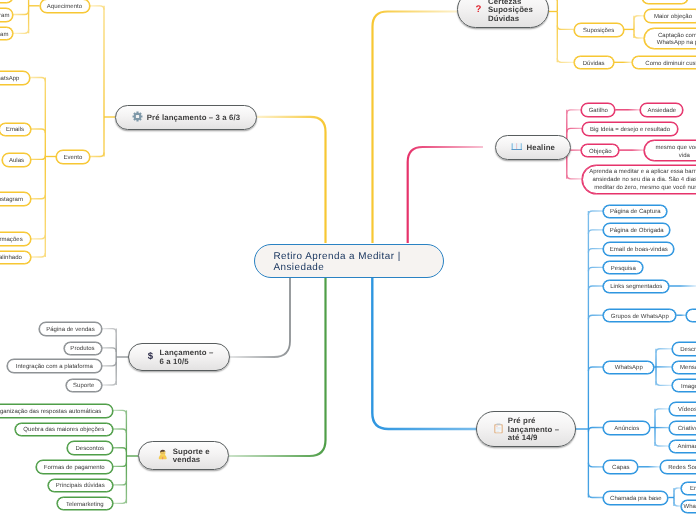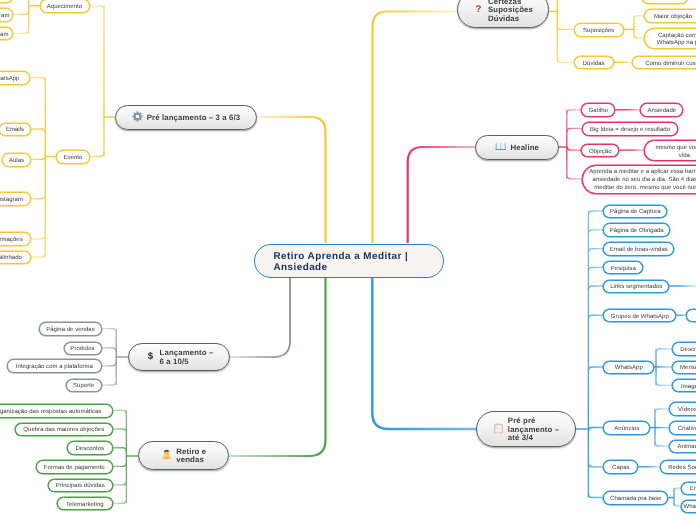--- a/index.html
+++ b/index.html
@@ -8,21 +8,21 @@
        font-family:"Liberation Sans",sans-serif;
        -webkit-font-smoothing:antialiased;
        text-rendering:geometricPrecision;}
   #stage{position:relative;width:696px;height:520px;overflow:hidden;background:#fff;}
   svg.links{position:absolute;left:0;top:0;width:696px;height:520px;}
 
   .node{position:absolute;box-sizing:border-box;display:flex;align-items:center;
         justify-content:center;white-space:pre;border-radius:999px;}
 
   .central{border:1.3px solid #2a82c3;background:#f6f3f1;
-           color:#15325c;font-weight:bold;font-size:9.9px;line-height:10.6px;
+           color:#15325c;font-weight:normal;font-size:9.9px;line-height:10.6px;
            letter-spacing:.47px;justify-content:flex-start;padding-left:18px;}
   .central > span{display:block;transform:translateY(1.6px);}
 
   .topic{border:1.2px solid #585d5e;
          background:linear-gradient(180deg,#fdfdfd 0%,#f4f3f3 45%,#e3e2e2 100%);
          color:#3d3d3d;font-weight:bold;font-size:7.8px;line-height:8.5px;
          letter-spacing:.12px;
          box-shadow:0 1.2px 1.4px rgba(0,0,0,.33);}
   .topic .ico{display:inline-block;line-height:1;margin-right:4px;flex:0 0 auto;}
   .topic .txt{display:block;transform:translateY(1px);}
@@ -480,56 +480,56 @@
       <div class="node central" style="left: 254.4px; top: 244.2px; width: 189.6px; height: 33.8px;"><span>Retiro Aprenda a Meditar |
 Ansiedade</span></div>
       <div class="node topic" style="left: 115px; top: 105px; width: 142px; height: 24.7px;"><span class="ico"><svg viewBox="0 0 32 32" width="11" height="11">
             <path fill="#7e98a8" fill-rule="evenodd" d="M12.78 5.48 L12.80 1.55 L19.20 1.55 L19.22 5.48 A11 11 0 0 1 21.16 6.29 L23.95 3.52 L28.48 8.05 L25.71 10.84 A11 11 0 0 1 26.52 12.78 L30.45 12.80 L30.45 19.20 L26.52 19.22 A11 11 0 0 1 25.71 21.16 L28.48 23.95 L23.95 28.48 L21.16 25.71 A11 11 0 0 1 19.22 26.52 L19.20 30.45 L12.80 30.45 L12.78 26.52 A11 11 0 0 1 10.84 25.71 L8.05 28.48 L3.52 23.95 L6.29 21.16 A11 11 0 0 1 5.48 19.22 L1.55 19.20 L1.55 12.80 L5.48 12.78 A11 11 0 0 1 6.29 10.84 L3.52 8.05 L8.05 3.52 L10.84 6.29 A11 11 0 0 1 12.78 5.48 Z M11.3 13.1 a1.8 1.8 0 0 1 1.8-1.8 h5.8 a1.8 1.8 0 0 1 1.8 1.8 v5.8 a1.8 1.8 0 0 1-1.8 1.8 h-5.8 a1.8 1.8 0 0 1-1.8-1.8 Z"></path>
           </svg></span><span class="txt">Pré lançamento – 3 a 6/3</span></div>
       <div class="node topic" style="left: 457px; top: -8.6px; width: 92px; height: 36.2px;"><span class="ico"><svg viewBox="0 0 24 24" width="11" height="11">
             <text x="12" y="19" font-family="Liberation Sans,sans-serif" font-size="21" font-weight="bold" fill="#e0202a" text-anchor="middle">?</text>
           </svg></span><span class="txt">Certezas
 Suposições
 Dúvidas</span></div>
-      <div class="node topic" style="left: 475px; top: 135px; width: 84px; height: 24.7px;"><span class="ico"><svg viewBox="0 0 24 18" width="11.5" height="9">
+      <div class="node topic" style="left: 495px; top: 135px; width: 76px; height: 24.7px;"><span class="ico"><svg viewBox="0 0 24 18" width="11.5" height="9">
             <rect x="1" y="2.3" width="3.3" height="12.5" fill="#9ac8e4"></rect>
             <rect x="19.7" y="2.3" width="3.3" height="12.5" fill="#9ac8e4"></rect>
             <rect x="4.3" y="2.3" width="7.2" height="12.5" fill="#eaf3f9"></rect>
             <rect x="12.5" y="2.3" width="7.2" height="12.5" fill="#eaf3f9"></rect>
             <rect x="11.3" y="2.1" width="1.4" height="12.7" fill="#e2a7ae"></rect>
             <rect x="1" y="14.3" width="22" height="1.9" fill="#4e90c4"></rect>
           </svg></span><span class="txt">Healine</span></div>
       <div class="node topic" style="left: 128px; top: 342.5px; width: 102px; height: 28.4px;"><span class="ico"><svg viewBox="0 0 24 24" width="11" height="11">
             <text x="12" y="19.5" font-family="Liberation Sans,sans-serif" font-size="21" font-weight="bold" fill="#2d2d4a" text-anchor="middle">$</text>
           </svg></span><span class="txt">Lançamento –
 6 a 10/5</span></div>
       <div class="node topic" style="left: 138px; top: 441.3px; width: 91px; height: 28.4px;"><span class="ico"><svg viewBox="0 0 24 24" width="11.5" height="11.5">
             <path fill="#f6cb50" d="M12 10.2c4.6 0 8.3 5.3 8.3 9.6 0 .9-.7 1.5-1.6 1.5H5.3c-.9 0-1.6-.6-1.6-1.5 0-4.3 3.7-9.6 8.3-9.6z"></path>
             <ellipse cx="12" cy="8.6" rx="5.6" ry="6.1" fill="#f7d25d"></ellipse>
             <path fill="#594132" d="M12 1.5c3.7 0 6 2.3 5.7 5.9-.2-1.2-.7-2.1-1.6-2.7-1.1 1-3.1 1.4-5 1.2-1.6-.2-3.2.4-4.6 1.8C6.1 4 8.3 1.5 12 1.5z"></path>
             <g stroke="#b88b6e" stroke-width="1.3" stroke-linecap="round" fill="none">
               <path d="M9.1 8.8c.5-.6 1.6-.6 2.1 0M12.8 8.8c.5-.6 1.6-.6 2.1 0"></path>
             </g>
             <path fill="#e96a7a" d="M11 17.4h2l-.4 3.9h-1.2z"></path>
-          </svg></span><span class="txt">Retiro e
+          </svg></span><span class="txt">Suporte e
 vendas</span></div>
       <div class="node topic" style="left: 476px; top: 411.2px; width: 100px; height: 36px;"><span class="ico"><svg viewBox="0 0 24 24" width="11" height="11">
             <rect x="2.8" y="2.5" width="18.4" height="20" rx="1.8" fill="#e0b285"></rect>
             <rect x="5.2" y="5" width="13.6" height="15.6" rx="0.8" fill="#fafafa"></rect>
             <rect x="7.2" y="1" width="9.6" height="3.6" rx="1.2" fill="#c0c8cd"></rect>
             <g fill="#cfe0ec">
               <rect x="7" y="9" width="10" height="1.1"></rect>
               <rect x="7" y="11.8" width="10" height="1.1"></rect>
               <rect x="7" y="14.6" width="10" height="1.1"></rect>
               <rect x="7" y="17.4" width="7" height="1.1"></rect>
             </g>
             <rect x="7" y="6.3" width="3" height="2" fill="#f2c3c3"></rect>
           </svg></span><span class="txt">Pré pré
 lançamento –
-até 3/4</span></div>
+até 14/9</span></div>
       <div class="node sub" style="left: 39.5px; top: -0.6px; width: 50px; height: 13.6px; border-color: rgb(247, 199, 51); box-shadow: rgb(247, 199, 51) 0px 0px 0px 0.6px;"><span>Aquecimento</span></div>
       <div class="node sub" style="left: -20px; top: -10.4px; width: 33px; height: 13.6px; border-color: rgb(247, 199, 51); box-shadow: rgb(247, 199, 51) 0px 0px 0px 0.6px;"><span>Lives</span></div>
       <div class="node sub" style="left: -21px; top: 8.1px; width: 34px; height: 13.6px; border-color: rgb(247, 199, 51); box-shadow: rgb(247, 199, 51) 0px 0px 0px 0.6px;"><span>Instagram</span></div>
       <div class="node sub" style="left: -21px; top: 26.9px; width: 34px; height: 13.6px; border-color: rgb(247, 199, 51); box-shadow: rgb(247, 199, 51) 0px 0px 0px 0.6px;"><span>Telegram</span></div>
       <div class="node sub" style="left: 56px; top: 150.1px; width: 34px; height: 13.6px; border-color: rgb(247, 199, 51); box-shadow: rgb(247, 199, 51) 0px 0px 0px 0.6px;"><span>Evento</span></div>
       <div class="node sub" style="left: -19px; top: 71.1px; width: 49px; height: 13.6px; border-color: rgb(247, 199, 51); box-shadow: rgb(247, 199, 51) 0px 0px 0px 0.6px;"><span>WhatsApp</span></div>
       <div class="node sub" style="left: -1px; top: 122.6px; width: 32px; height: 13.6px; border-color: rgb(247, 199, 51); box-shadow: rgb(247, 199, 51) 0px 0px 0px 0.6px;"><span>Emails</span></div>
       <div class="node sub" style="left: 2px; top: 153px; width: 29px; height: 13.6px; border-color: rgb(247, 199, 51); box-shadow: rgb(247, 199, 51) 0px 0px 0px 0.6px;"><span>Aulas</span></div>
       <div class="node sub" style="left: -12px; top: 192.3px; width: 43px; height: 13.6px; border-color: rgb(247, 199, 51); box-shadow: rgb(247, 199, 51) 0px 0px 0px 0.6px;"><span>Instagram</span></div>
       <div class="node sub" style="left: -19px; top: 232.4px; width: 50px; height: 13.6px; border-color: rgb(247, 199, 51); box-shadow: rgb(247, 199, 51) 0px 0px 0px 0.6px;"><span>Informações</span></div>

